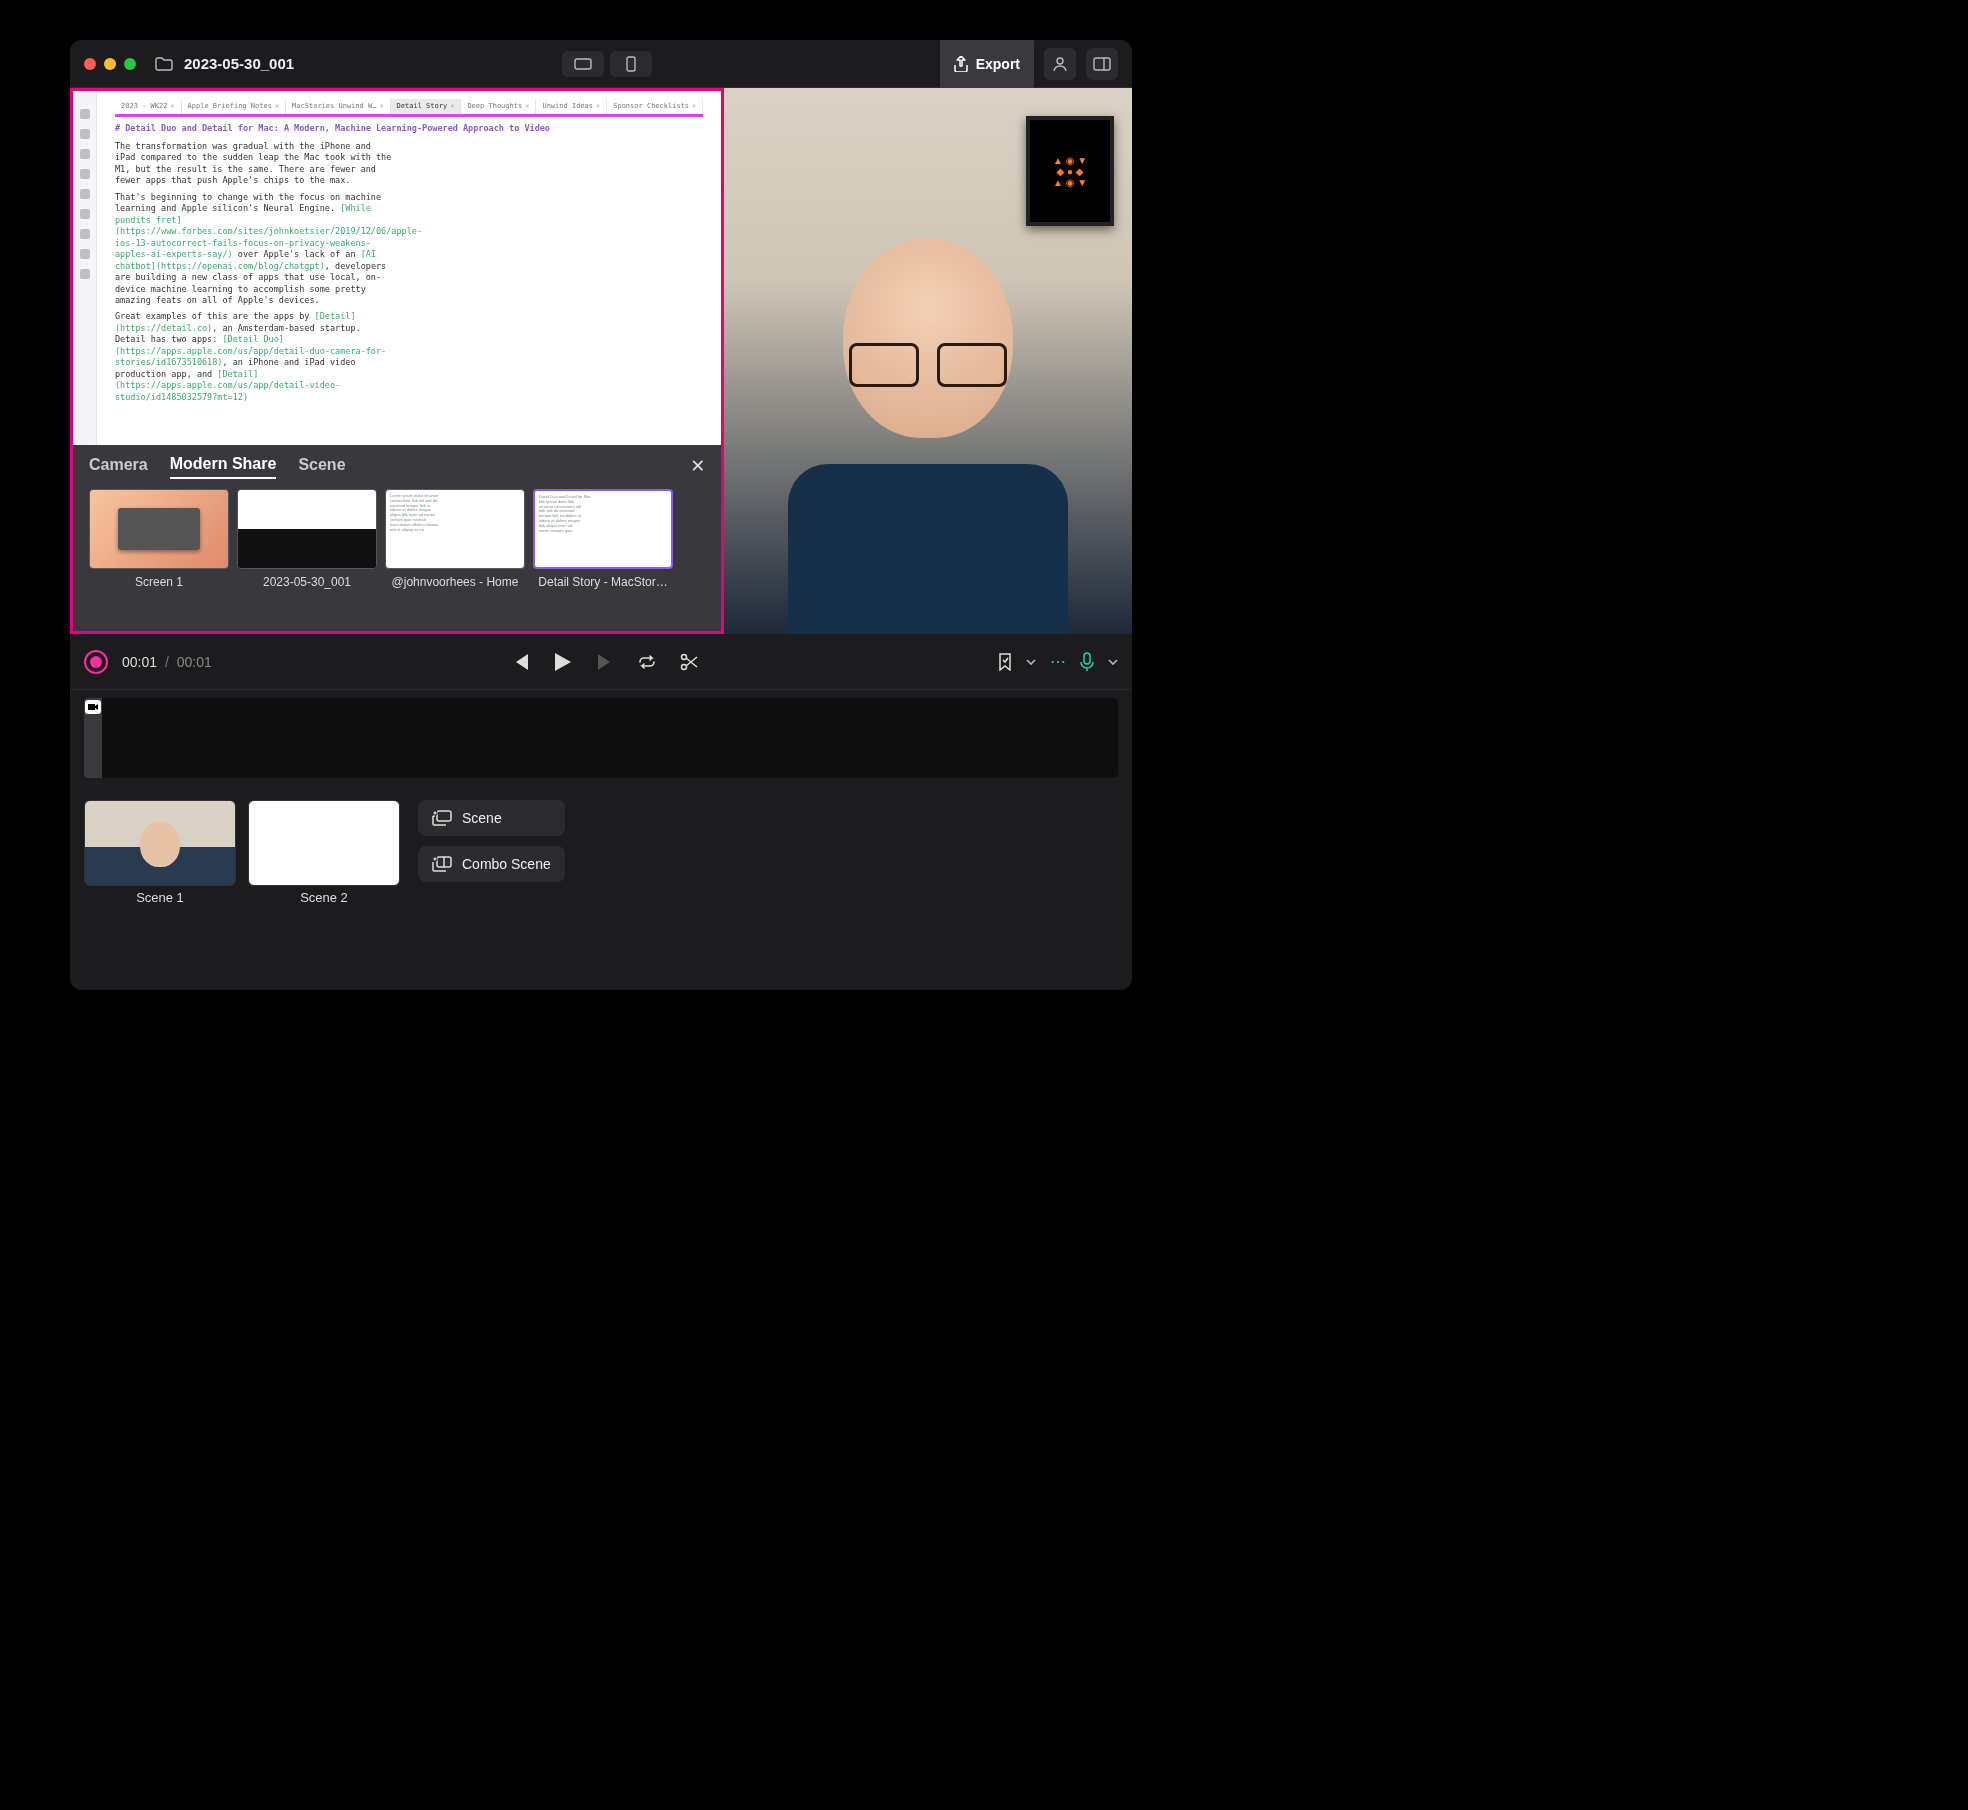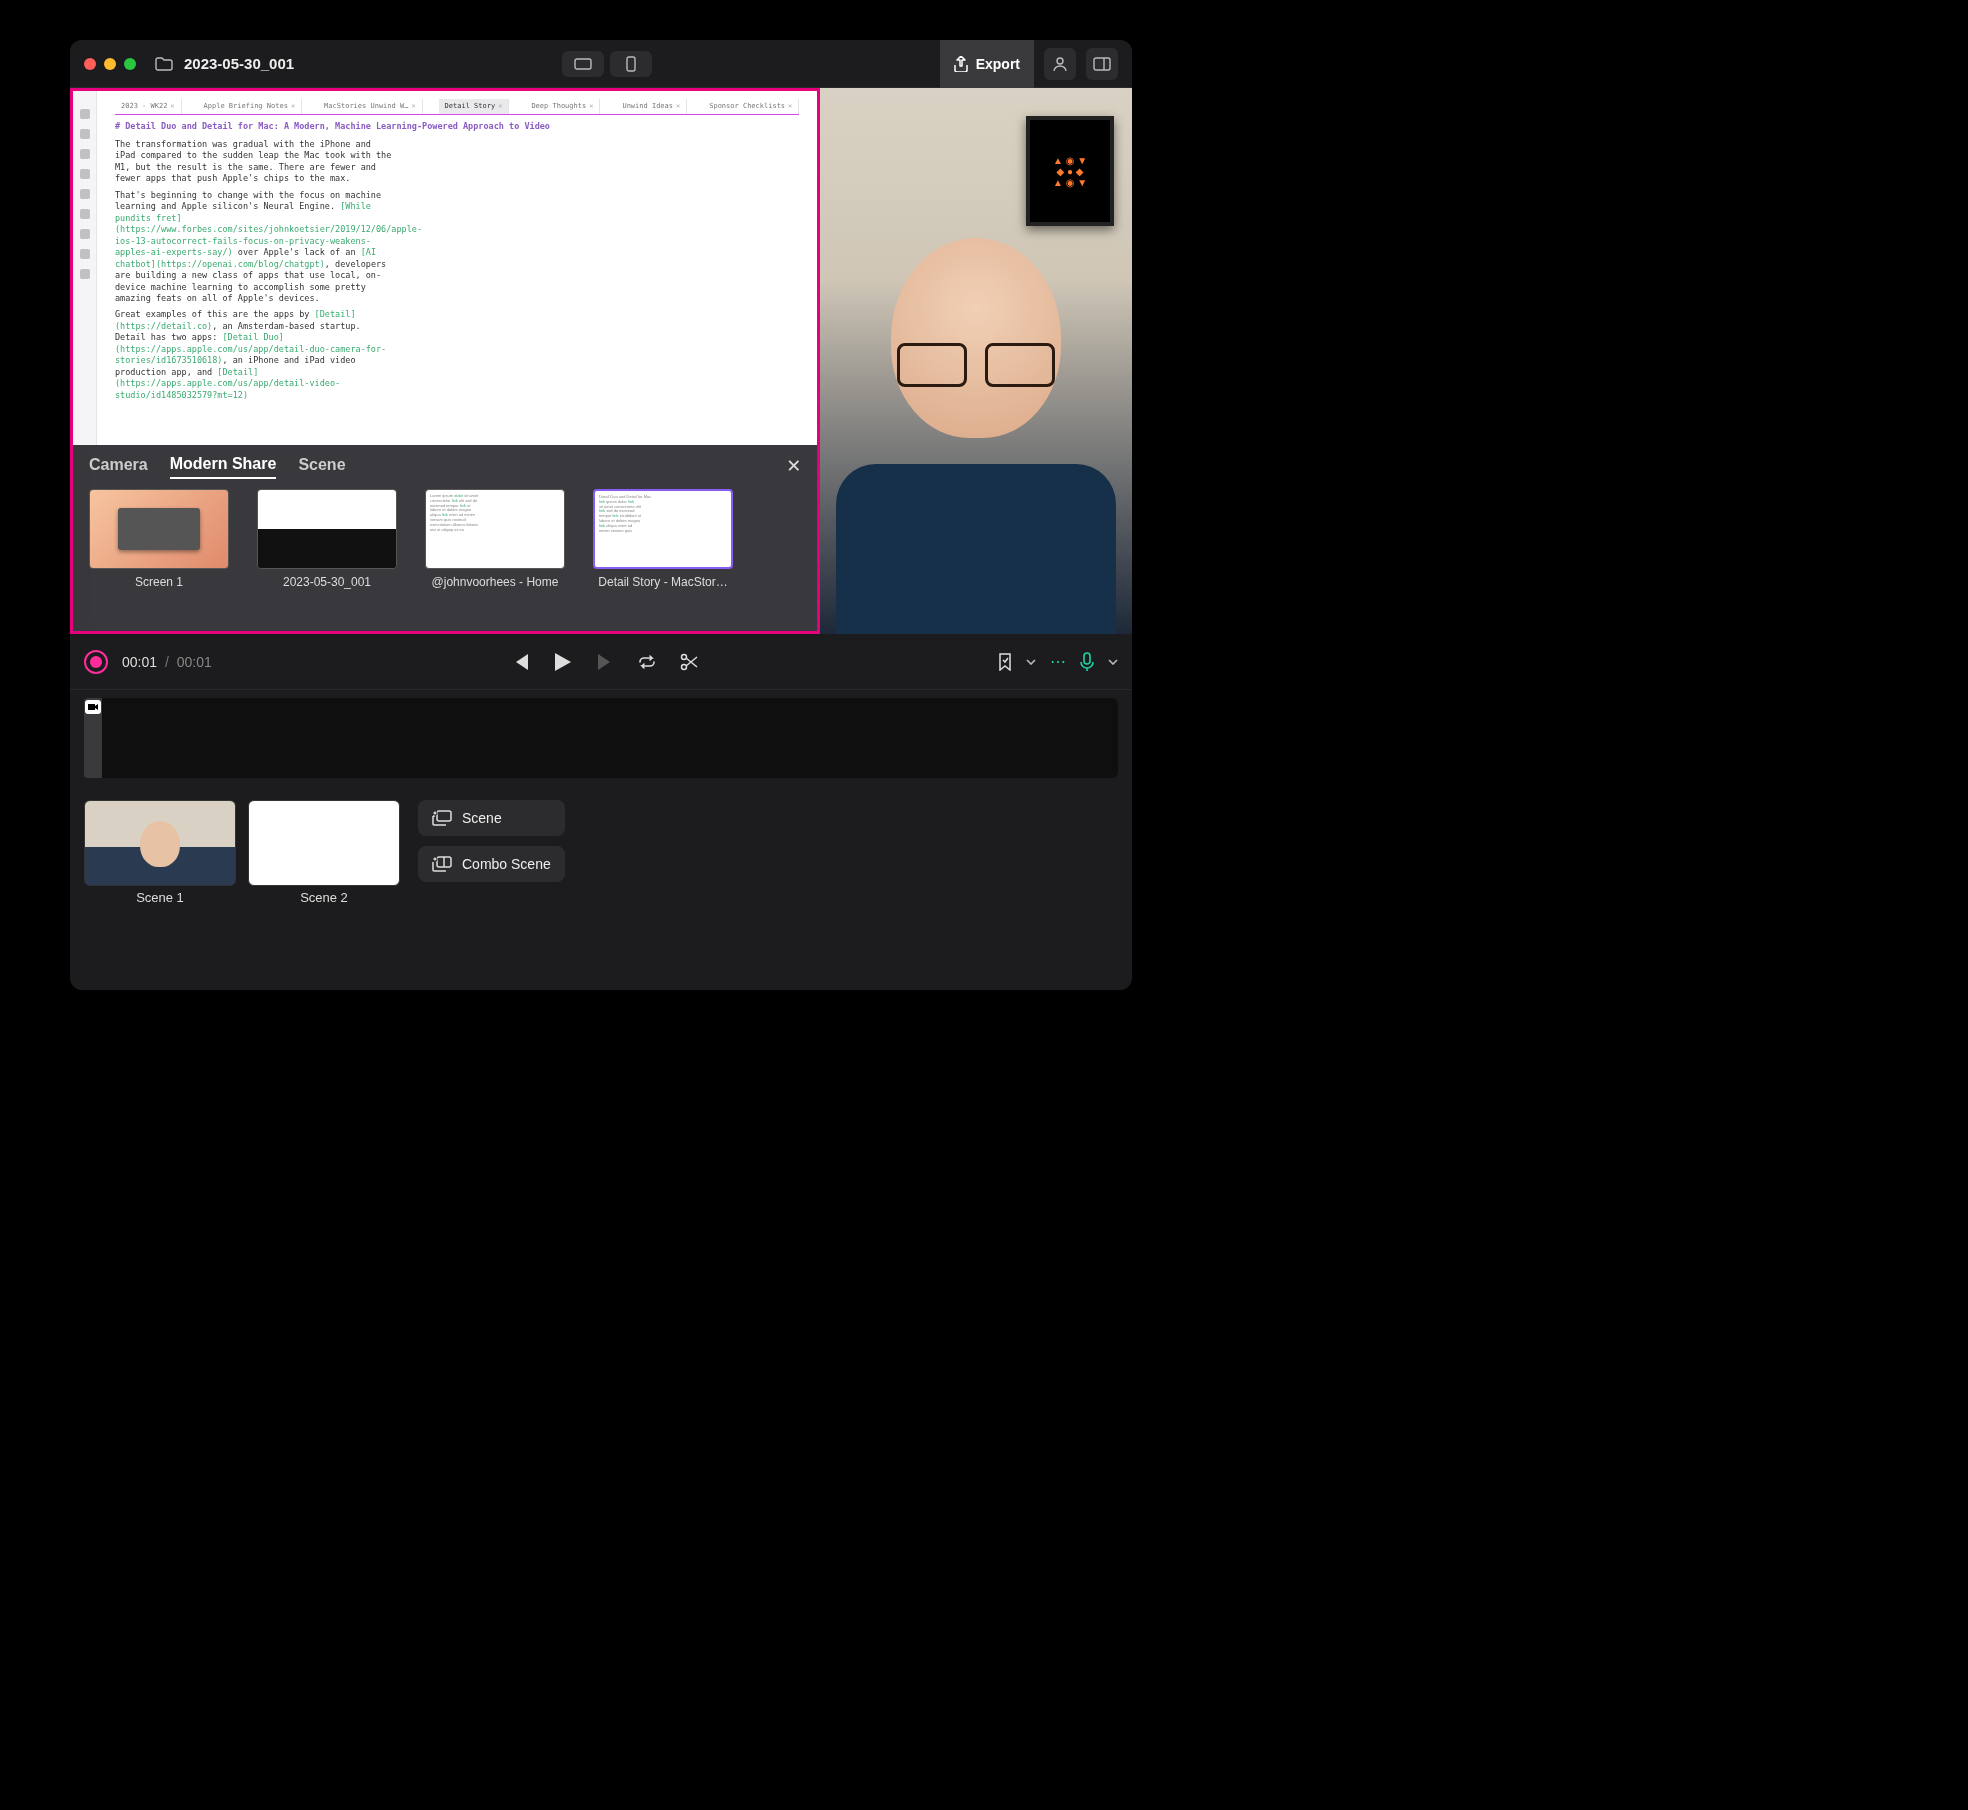--- a/index.html
+++ b/index.html
@@ -55,42 +55,42 @@
   }
   .doc-mock {
     flex:1;
     background:#fff;
     display:flex;
     overflow:hidden;
   }
   .doc-side { width: 24px; background:#f5f5f7; border-right:1px solid #e5e5e7; display:flex; flex-direction:column; align-items:center; padding-top:18px; gap:10px; }
   .doc-side i { width:10px; height:10px; background:#c0c0c5; border-radius:2px; }
   .doc-main { flex:1; padding: 8px 18px; font-family: "SF Mono", Menlo, monospace; font-size: 8.5px; line-height:1.35; color:#333; }
-  .doc-tabs { display:flex; border-bottom:1px solid #d946ef; margin-bottom:6px; gap:16px; font-size:7px; color:#777;text-align:right; }
+  .doc-tabs { display:flex; border-bottom:3px solid #d946ef; margin-bottom:6px; gap:0; font-size:7px; color:#777;text-align:right; }
   .doc-tab { padding:3px 6px; border-right:1px solid #e5e5e7; white-space:nowrap; display:flex; align-items:center; gap:3px; }
   .doc-tab.active { background:#eaeaec; color:#333; }
   .doc-tab .x { color:#aaa; }
   .doc-h { color:#8a5cc4; font-weight:600; margin:4px 0 6px; }
   .doc-p { margin: 5px 0; max-width: 280px; }
   .doc-link { color:#3aab70; }
 
   
   .source-panel {
     position:absolute; left:0; right:0; bottom:0;
     height: 186px;
     background: rgba(30,30,34,0.88);
     backdrop-filter: blur(6px);
     padding: 10px 16px 12px;
     display:flex; flex-direction:column;
   }
   .source-tabs { display:flex; gap:22px; font-size:16px; font-weight:600; margin-bottom:10px; align-items:center; }
   .source-tab { color:#ccc; cursor:pointer; padding-bottom:4px; }
   .source-tab.active { color:#fff; border-bottom:2px solid #fff; }
   .source-close { position:absolute; right:16px; top:10px; font-size:18px; color:#ddd; cursor:pointer; }
-  .source-thumbs { display:flex; gap:28px; overflow:hidden; }
+  .source-thumbs { display:flex; gap:8px; overflow:hidden; }
   .src-item { flex:0 0 140px; display:flex; flex-direction:column; align-items:center; gap:6px; }
   .src-thumb { width:140px; height:80px; background:#333; border-radius:4px; border:1px solid #555; overflow:hidden; }
   .src-item.sel .src-thumb { border:2px solid #8a5cf6; }
   .src-label { font-size:12px; color:#ddd; text-align:center; max-width:140px; white-space:nowrap; overflow:hidden; text-overflow:ellipsis; }
   .thumb-desktop { background: linear-gradient(135deg,#f7c59f,#e08a6b); display:flex; align-items:center; justify-content:center; }
   .thumb-desktop::after { content:""; width:60%; height:55%; background:#555; border-radius:3px; box-shadow:0 2px 4px rgba(0,0,0,.4); }
   .thumb-app { background:#222; display:grid; grid-template-rows:1fr 1fr; }
   .thumb-app .top { background:#fff; }
   .thumb-app .bot { background:#111; }
   .thumb-text { background:#fff; padding:4px; font-size:4px; line-height:1.2; color:#888; overflow:hidden; }

